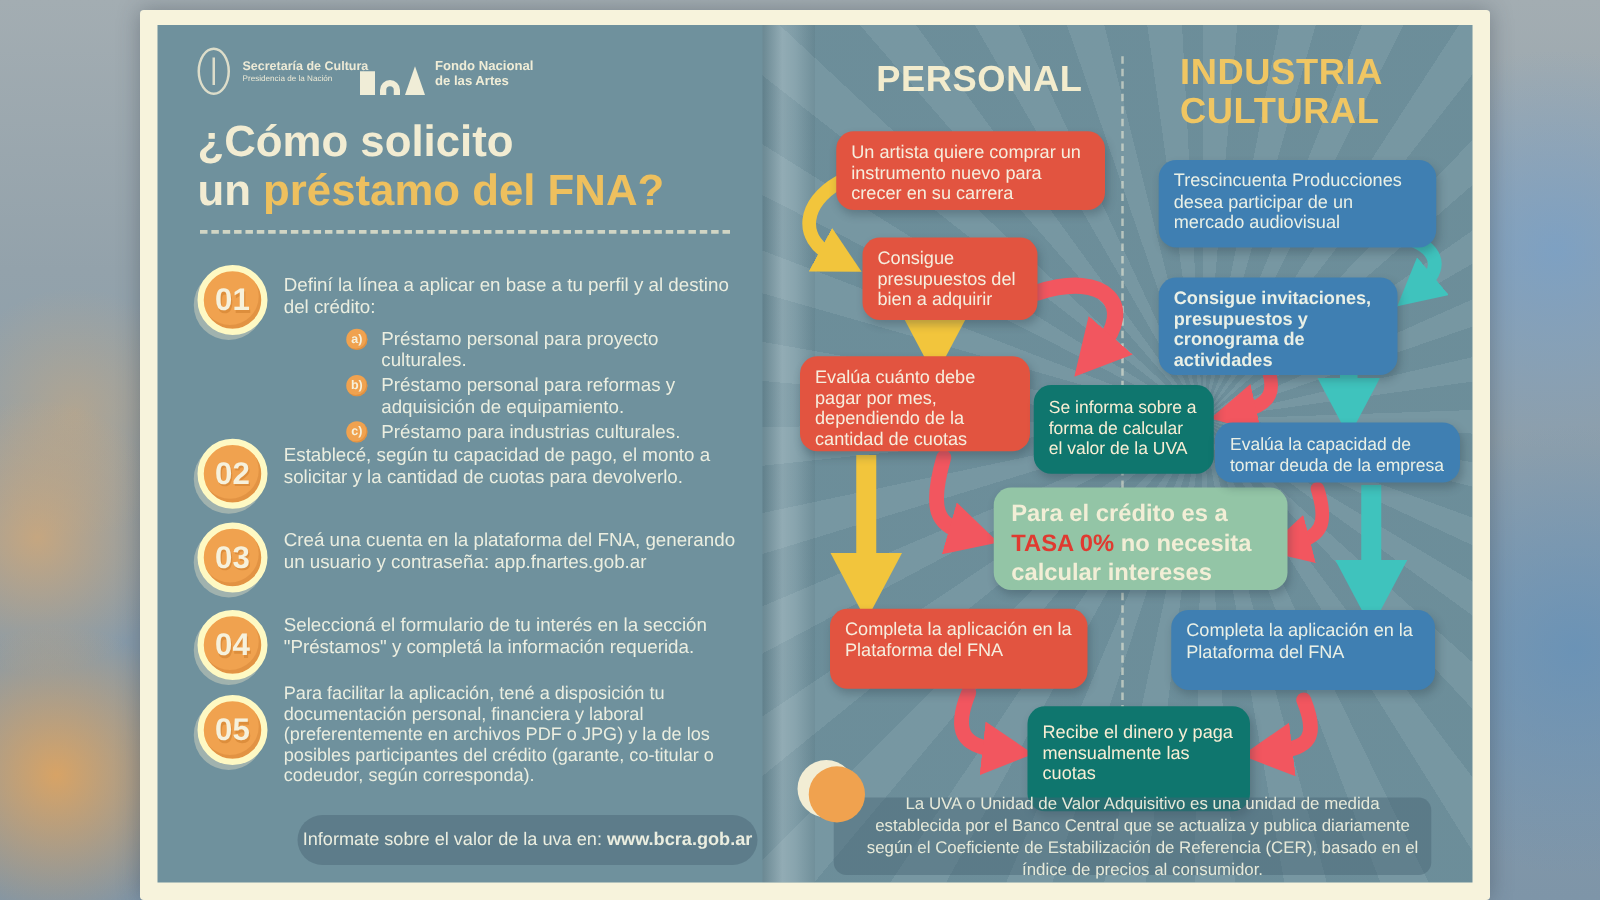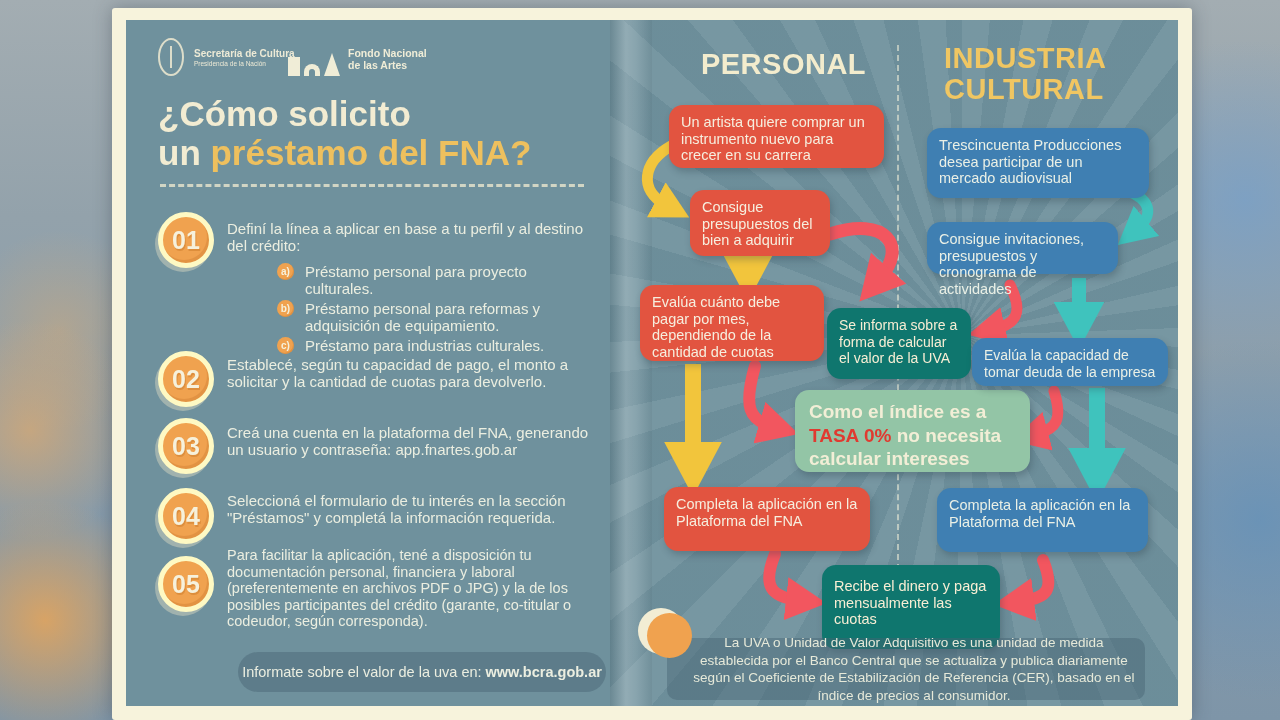--- a/index.html
+++ b/index.html
@@ -95,21 +95,21 @@
   .greenbox{background:#93c5a6;color:#f2eed6;font-weight:bold;font-size:19px;line-height:23.5px;padding:10px 14px;}
   .greenbox .hl{color:#e03a30;}
   #pbox1{left:543px;top:85px;width:215px;height:63px;}
   #pbox2{left:564px;top:170px;width:140px;height:66px;}
   #pbox3{left:514px;top:265px;width:184px;height:76px;}
   #uvabox{left:701px;top:288px;width:144px;height:71px;font-size:14px;}
   #greenbox{left:669px;top:370px;width:235px;height:82px;}
   #pbox4{left:538px;top:467px;width:206px;height:64px;}
   #recvbox{left:696px;top:545px;width:178px;height:84px;padding-top:13px;}
   #ibox1{left:801px;top:108px;width:222px;height:70px;}
-  #ibox2{left:801px;top:202px;width:191px;height:52px;}
+  #ibox2{left:801px;top:202px;width:191px;height:78px;font-weight:bold;}
   #ibox3{left:846px;top:318px;width:196px;height:48px;font-size:14px;}
   #ibox4{left:811px;top:468px;width:211px;height:64px;}
   
   #note-circle-cream{position:absolute;left:512px;top:588px;width:46px;height:46px;border-radius:50%;background:#f2edd4;z-index:4;}
   #note-circle-orange{position:absolute;left:521px;top:593px;width:45px;height:45px;border-radius:50%;background:#f0a24f;z-index:5;}
   #notebar{
     position:absolute;left:541px;top:618px;width:478px;height:62px;border-radius:10px;
     background:rgba(70,100,115,.45);color:#e6e9d9;font-size:13.5px;line-height:17.5px;
     box-sizing:border-box;padding:6px 10px 6px 26px;display:flex;align-items:center;text-align:center;z-index:3;
   }
@@ -207,21 +207,21 @@
       <path d="M 953,258 L 953,296" fill="none" stroke="#3fc3bd" stroke-width="14" marker-end="url(#mT)"></path>
       <path d="M 928,371 C 937,400 930,409 911,414" fill="none" stroke="#f2565f" stroke-width="11" stroke-linecap="round" marker-end="url(#mP)"></path>
       <path d="M 971,368 L 971,444" fill="none" stroke="#3fc3bd" stroke-width="16" marker-end="url(#mT)"></path>
     </svg>
 
     <div class="fbox red" id="pbox1">Un artista quiere comprar un instrumento nuevo para crecer en su carrera</div>
     <div class="fbox red" id="pbox2">Consigue presupuestos del bien a adquirir</div>
     <div class="fbox red" id="pbox3">Evalúa cuánto debe pagar por mes, dependiendo de la cantidad de cuotas</div>
     <div class="fbox orange" id="uvabox">Se informa sobre a forma de calcular el valor de la UVA</div>
     <div class="fbox greenbox" id="greenbox">
-      <span>Como el índice es a </span><span class="hl">TASA 0%</span><span> no necesita calcular intereses</span>
+      <span>Para el crédito es a </span><span class="hl">TASA 0%</span><span> no necesita calcular intereses</span>
     </div>
     <div class="fbox red" id="pbox4">Completa la aplicación en la Plataforma del FNA</div>
     <div class="fbox orange" id="recvbox">Recibe el dinero y paga mensualmente las cuotas</div>
     <div class="fbox blue" id="ibox1">Trescincuenta Producciones desea participar de un mercado audiovisual</div>
     <div class="fbox blue" id="ibox2">Consigue invitaciones, presupuestos y cronograma de actividades</div>
     <div class="fbox blue" id="ibox3">Evalúa la capacidad de tomar deuda de la empresa</div>
     <div class="fbox blue" id="ibox4">Completa la aplicación en la Plataforma del FNA</div>
 
     <div id="note-circle-cream"></div>
     <div id="note-circle-orange"></div>

